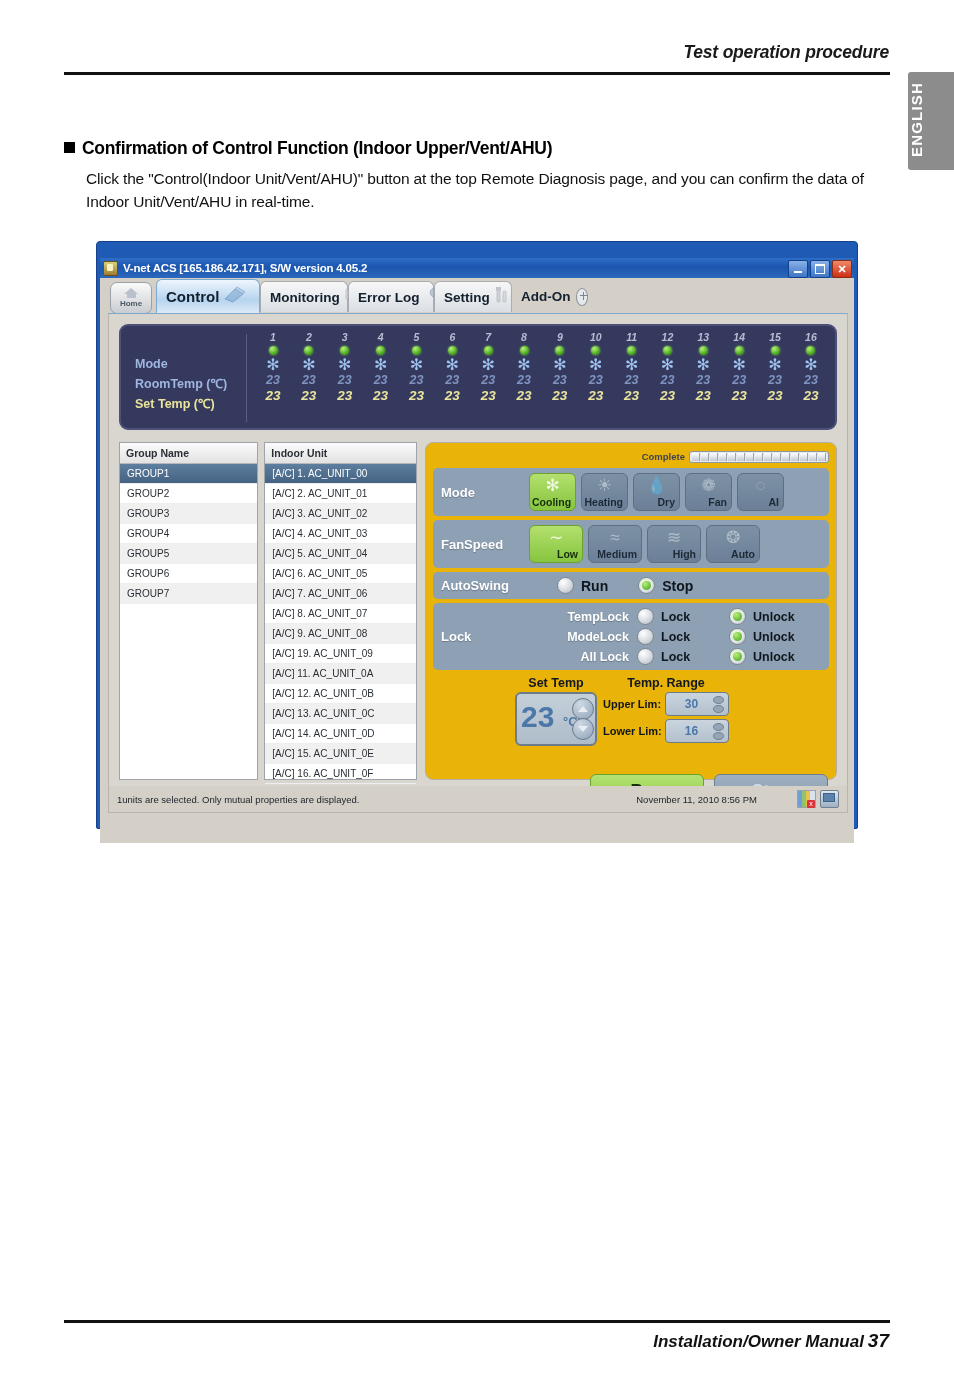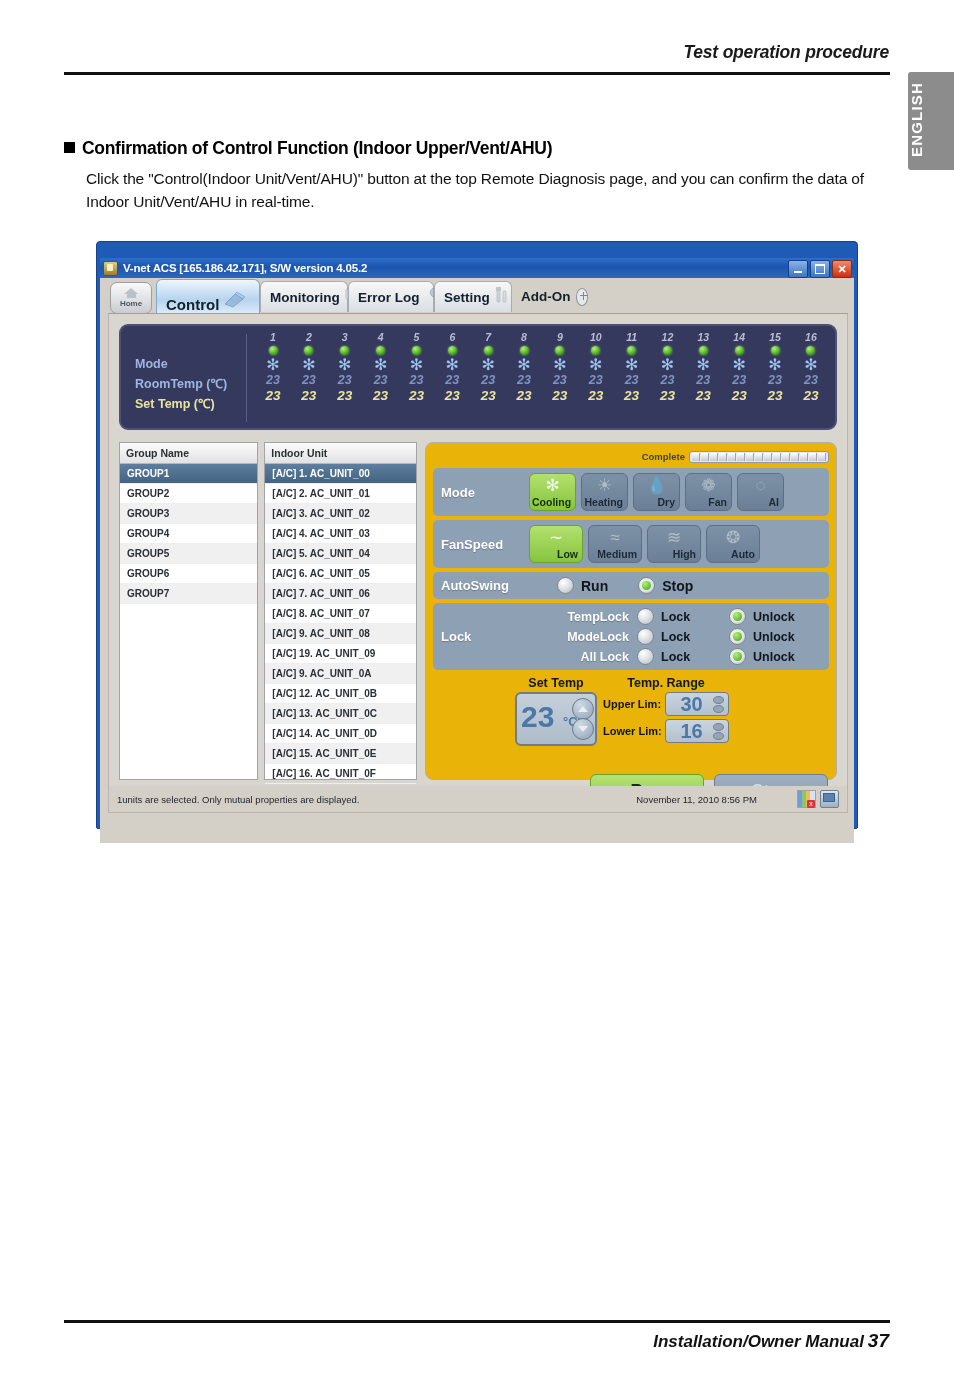--- a/index.html
+++ b/index.html
@@ -205,21 +205,20 @@
     background: linear-gradient(to bottom,#f7f7f7,#dadfe4);
     display: flex; align-items: center;
     padding: 0 6px 0 9px;
     box-sizing: border-box;
   }
   .tab.active {
     background: linear-gradient(to bottom,#eef6fd,#b6d4ef 60%,#dceaf8);
     border-color: #7fa8cf;
     top: 1px; height: 34px;
     z-index: 4;
-    align-items: flex-end;
   }
   .tab .tlabel {
     font-size: 13.5px; color: #13202e; font-weight:600; white-space: nowrap;
   }
   .tab.active .tlabel { font-size: 15px; font-weight: 600; }
   .tab .ticon { margin-left: 4px; opacity: .55; }
 
   .tab-control   { left: 56px;  width: 104px; }
   .tab-monitor   { left: 160px; width: 88px; }
   .tab-errorlog  { left: 248px; width: 86px; }
@@ -313,21 +312,20 @@
     background: linear-gradient(to bottom,#fbfbfb,#e2e2e2);
     border-bottom: 1px solid #b4b8bd;
     font-size: 10.5px; color: #2b3036; font-weight: 600;
     padding: 4px 6px;
   }
   .list-row {
     font-size: 10px; color: #2a2f35;
     padding: 4px 7px;
     border-bottom: 1px solid #eceef0;
     white-space: nowrap;
-    font-weight: bold;
   }
   .list-row.alt { background: #f0f0f0; }
   .list-row.sel {
     background: linear-gradient(to bottom,#5d7e9f,#456381);
     color: #fff;
   }
 
   
   .ctrl-panel {
     flex: 1;
@@ -475,21 +473,21 @@
   .range-row { display:flex; align-items:center; margin-bottom: 3px; }
   .range-lbl { font-size: 11px; color:#10161d; font-weight:600; width: 62px; }
   .range-box {
     width: 64px; height: 24px;
     background: linear-gradient(to bottom,#c9d4de,#b3c1cd);
     border: 1.5px solid #6e7c8a;
     border-radius: 4px;
     display:flex; align-items:center; justify-content:space-between;
     padding: 0 4px; box-sizing:border-box;
   }
-  .range-box .rv { font-size: 20px; color:#4b78a8; font-weight:bold; flex:1; text-align:center;}
+  .range-box .rv { font-size: 12px; color:#4b78a8; font-weight:bold; flex:1; text-align:center;}
   .spin { display:flex; flex-direction:column; gap:1px; }
   .spin i {
     display:block; width:9px; height:6px; background:#93a5b6; border-radius:50%;
     border:1px solid #74828f;
   }
 
   .run-row {
     position: absolute; right: 8px; bottom: -29px;
     display: flex; gap: 10px;
   }
@@ -778,21 +776,21 @@
               <div class="list-row sel">[A/C]  1. AC_UNIT_00</div>
               <div class="list-row">[A/C]  2. AC_UNIT_01</div>
               <div class="list-row alt">[A/C]  3. AC_UNIT_02</div>
               <div class="list-row">[A/C]  4. AC_UNIT_03</div>
               <div class="list-row alt">[A/C]  5. AC_UNIT_04</div>
               <div class="list-row">[A/C]  6. AC_UNIT_05</div>
               <div class="list-row alt">[A/C]  7. AC_UNIT_06</div>
               <div class="list-row">[A/C]  8. AC_UNIT_07</div>
               <div class="list-row alt">[A/C]  9. AC_UNIT_08</div>
               <div class="list-row">[A/C] 19. AC_UNIT_09</div>
-              <div class="list-row alt">[A/C] 9. AC_UNIT_0A</div>
+              <div class="list-row alt">[A/C] 11. AC_UNIT_0A</div>
               <div class="list-row">[A/C] 12. AC_UNIT_0B</div>
               <div class="list-row alt">[A/C] 13. AC_UNIT_0C</div>
               <div class="list-row">[A/C] 14. AC_UNIT_0D</div>
               <div class="list-row alt">[A/C] 15. AC_UNIT_0E</div>
               <div class="list-row">[A/C] 16. AC_UNIT_0F</div>
             </div>
         </div>
 
         <div class="ctrl-panel">
 

